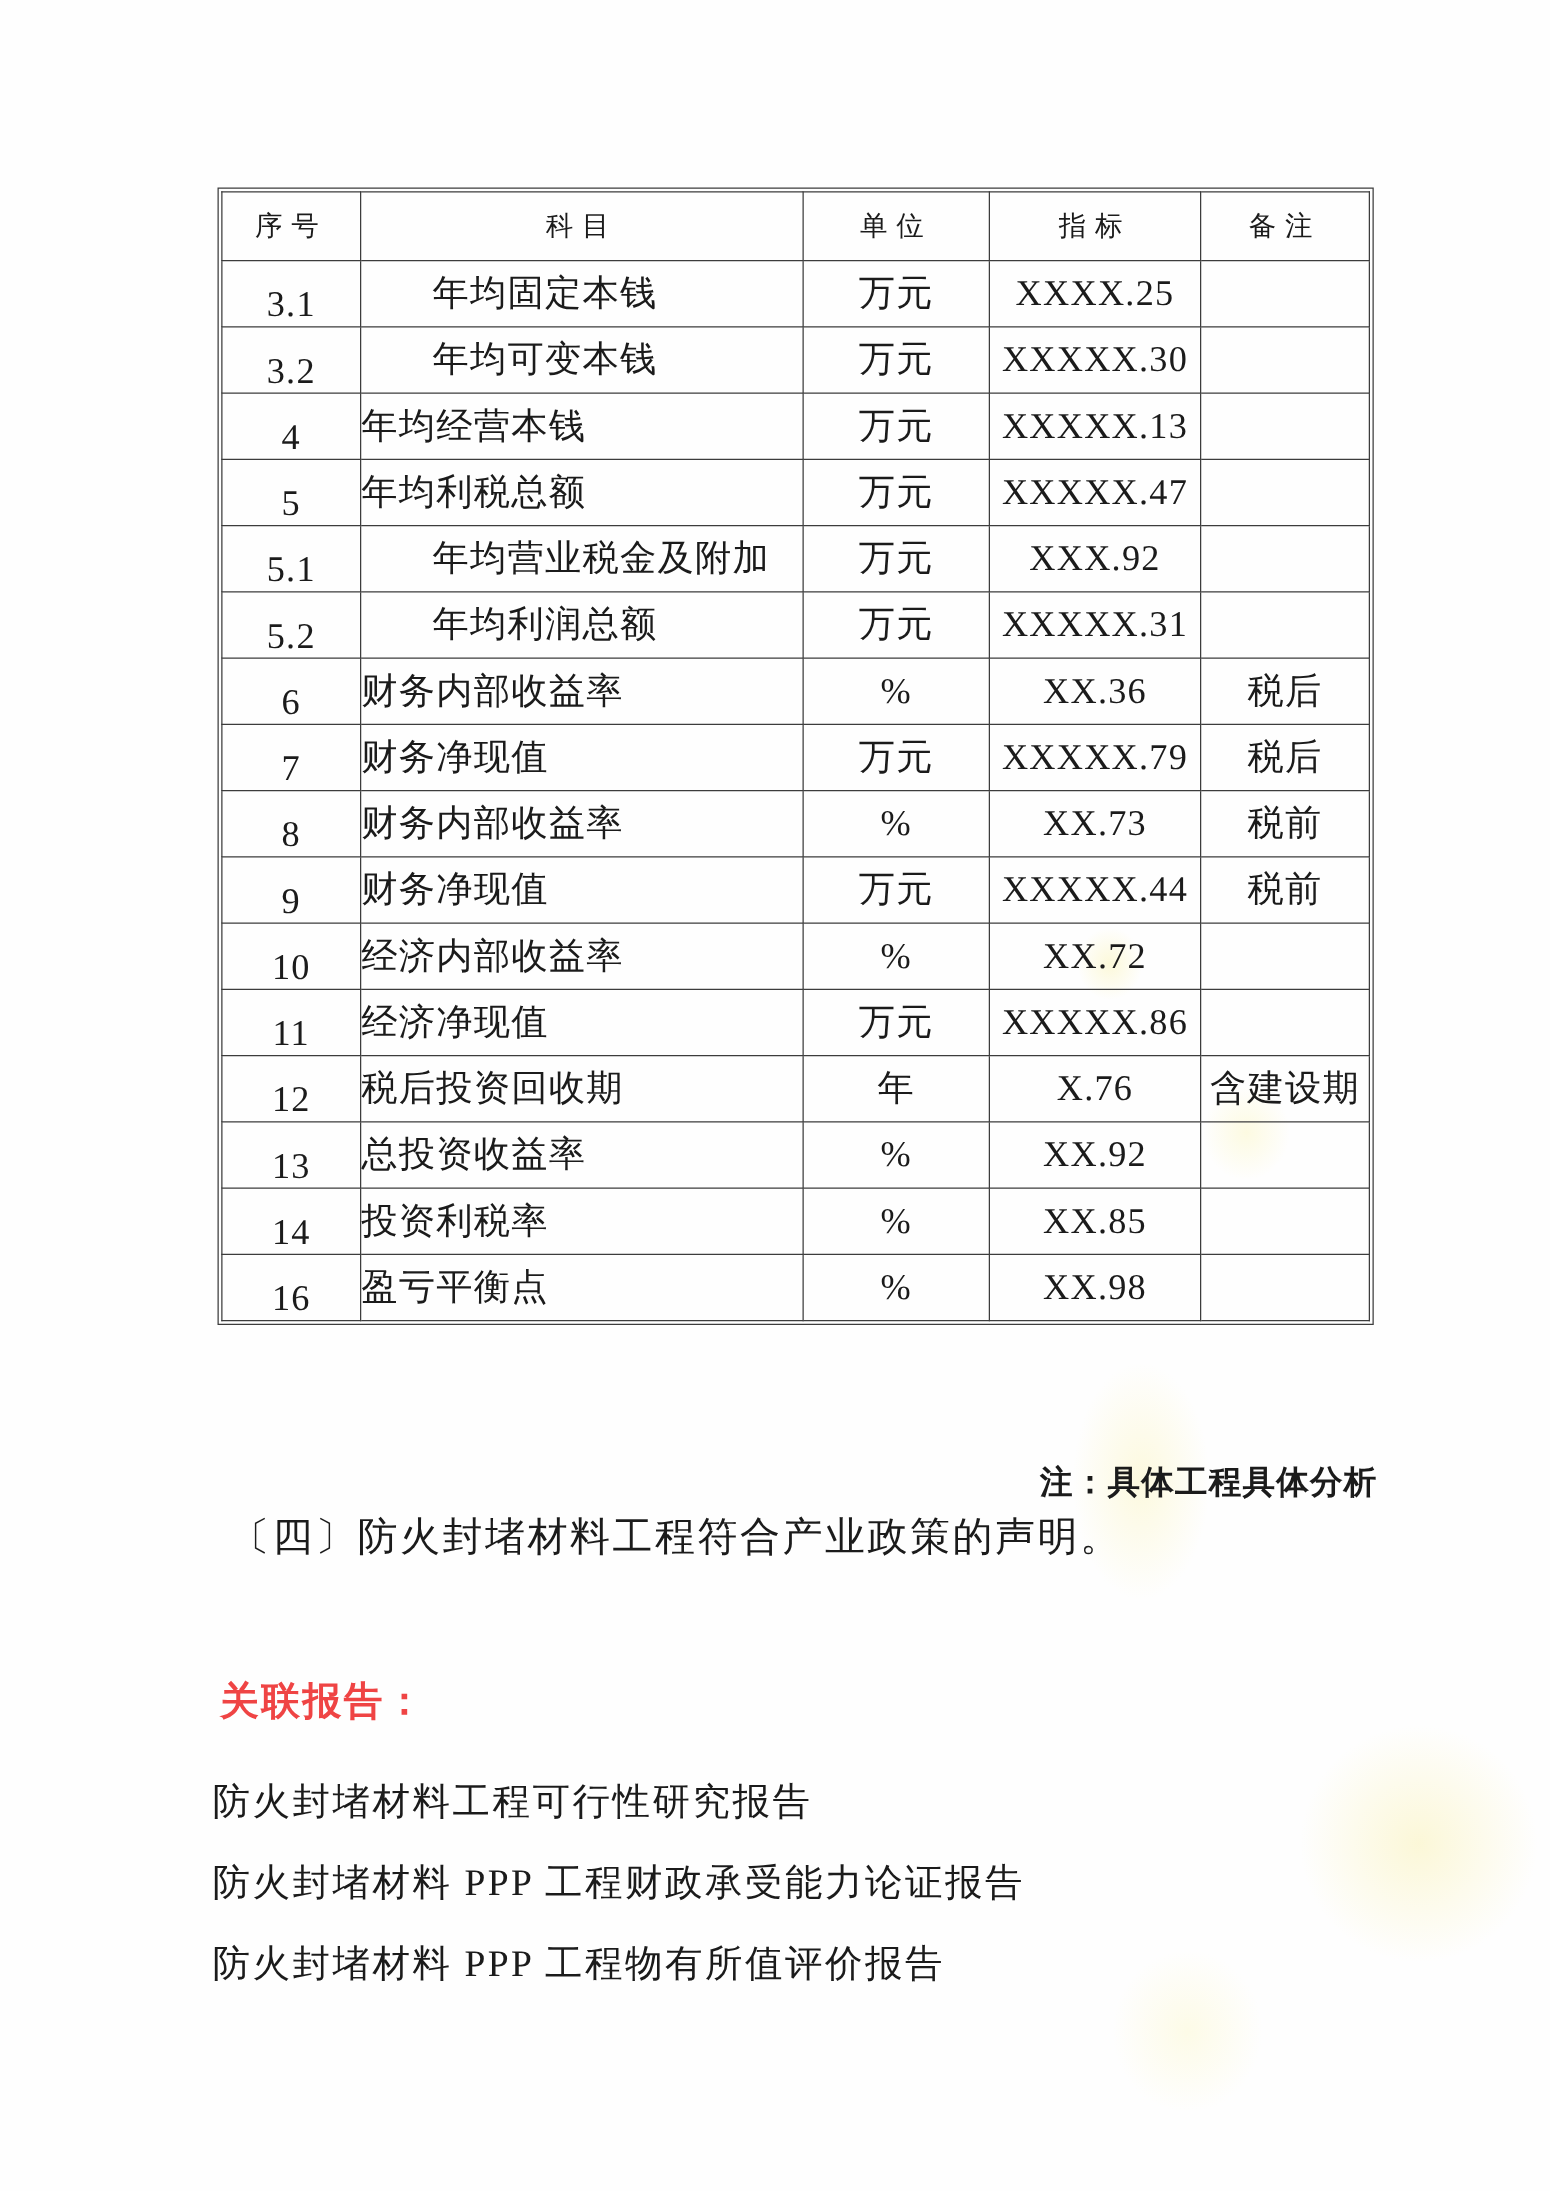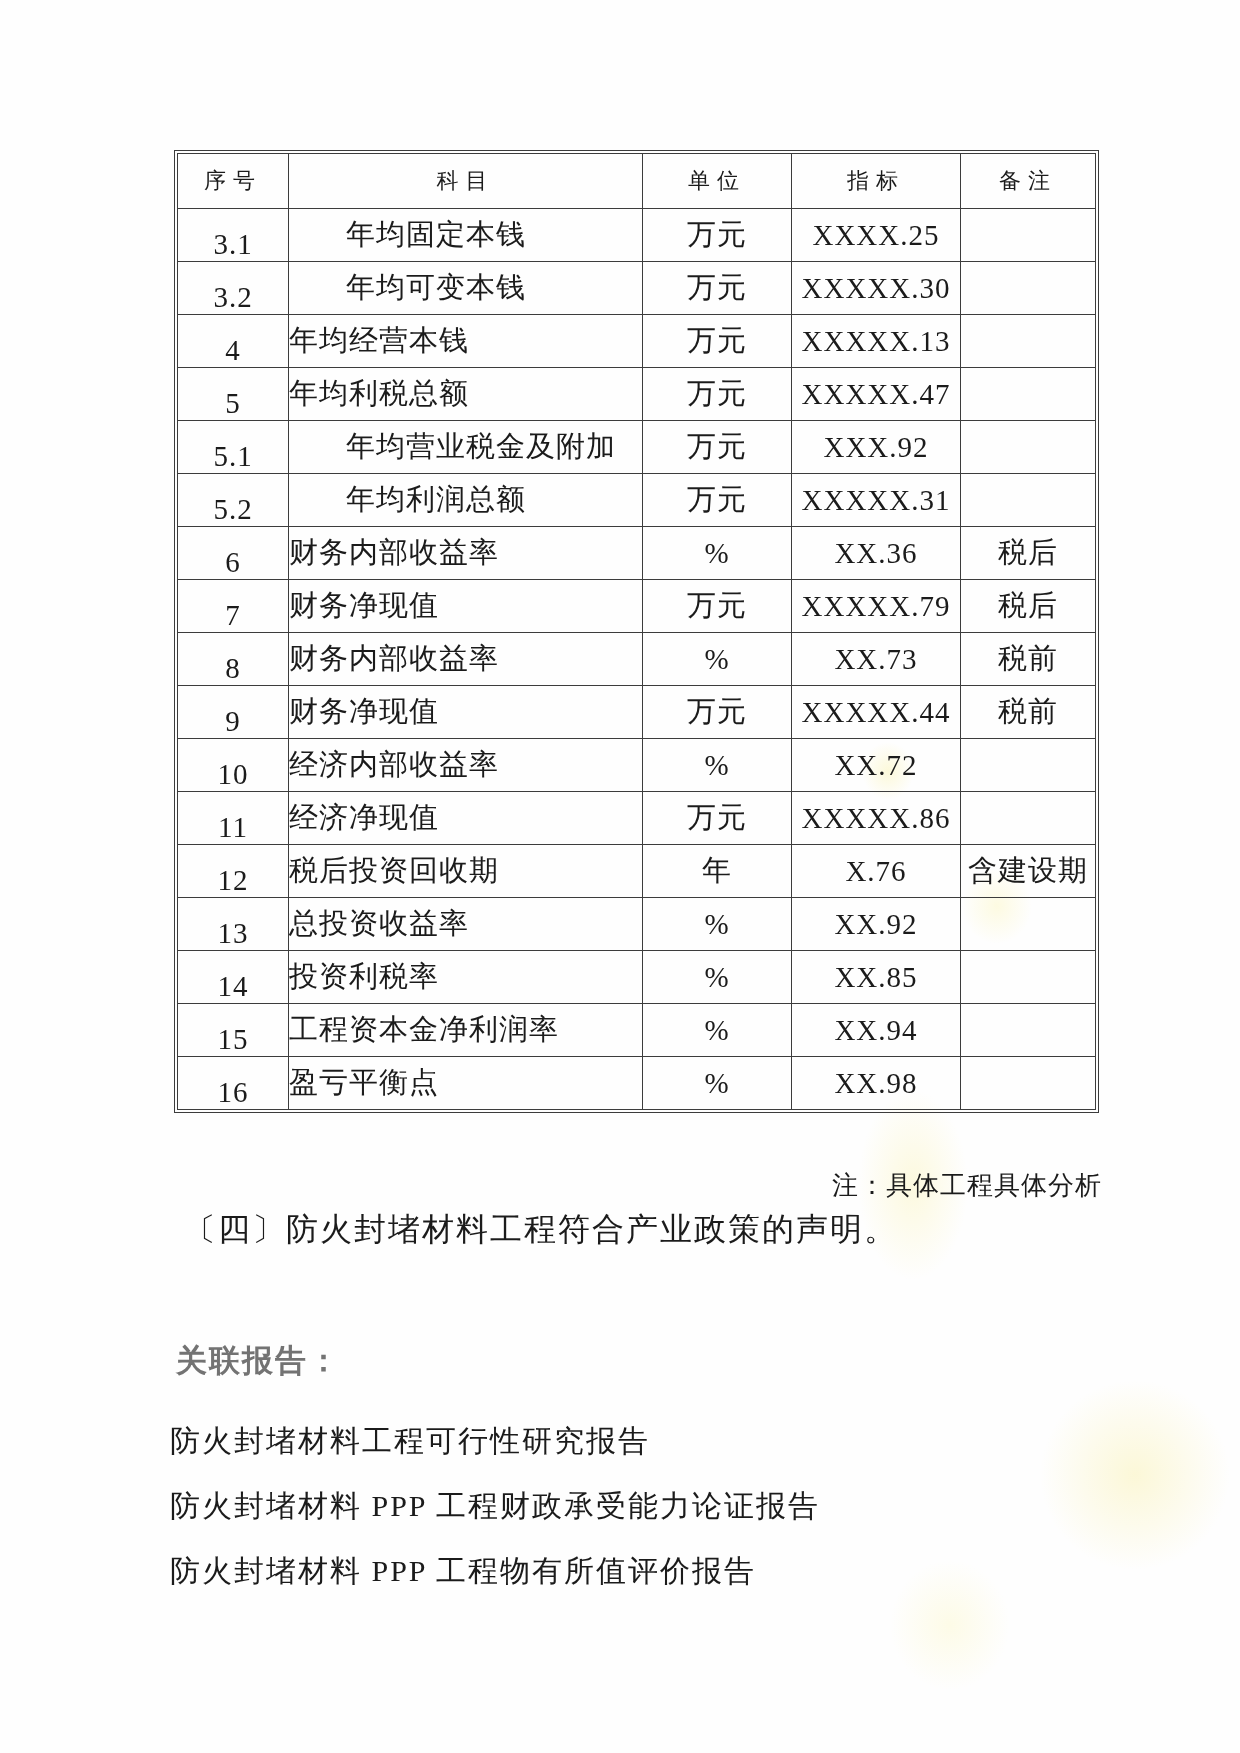--- a/index.html
+++ b/index.html
@@ -63,21 +63,21 @@
     text-align:left;vertical-align:middle;
     padding-left:10px;letter-spacing:2px;
   }
   tr.sub td.subject{padding-left:57px;}
   td.unit{text-align:center;vertical-align:middle;letter-spacing:2px;}
   td.value{text-align:center;vertical-align:middle;font-size:28px;letter-spacing:1px;}
   td.note{text-align:center;vertical-align:middle;letter-spacing:1px;}
 
   .footnote{
     position:absolute;left:174px;top:1168px;width:928px;
-    text-align:right;font-weight:normal;font-size:26px;letter-spacing:1px;
+    text-align:right;font-weight:bold;font-size:26px;letter-spacing:1px;
   }
   .section-heading{
     position:absolute;left:184px;top:1208px;
     font-size:32px;letter-spacing:2px;
   }
   .related-heading{
     position:absolute;left:176px;top:1340px;
     font-size:31px;font-weight:bold;letter-spacing:2px;
   }
   .report-line{
@@ -216,40 +216,33 @@
         <td class="note"></td>
       </tr>
       <tr class="row">
         <td class="no">14</td>
         <td class="subject">投资利税率</td>
         <td class="unit">%</td>
         <td class="value">XX.85</td>
         <td class="note"></td>
       </tr>
       <tr class="row">
-        <td class="no">15</td>
-        <td class="subject">工程资本金净利润率</td>
-        <td class="unit">%</td>
-        <td class="value">XX.94</td>
-        <td class="note"></td>
-      </tr>
-      <tr class="row">
         <td class="no">16</td>
         <td class="subject">盈亏平衡点</td>
         <td class="unit">%</td>
         <td class="value">XX.98</td>
         <td class="note"></td>
       </tr>
     </tbody>
       </table>
   </div>
 
   <div class="footnote">注：具体工程具体分析</div>
 
   <div class="section-heading">〔四〕防火封堵材料工程符合产业政策的声明。</div>
 
-  <div class="related-heading" style="color:#737373;">关联报告：</div>
+  <div class="related-heading" style="color:#ef4444;">关联报告：</div>
 
   <div class="report-line r1">防火封堵材料工程可行性研究报告</div>
   <div class="report-line r2">防火封堵材料 PPP 工程财政承受能力论证报告</div>
   <div class="report-line r3">防火封堵材料 PPP 工程物有所值评价报告</div>
 
 </div>
 
 </body></html>

